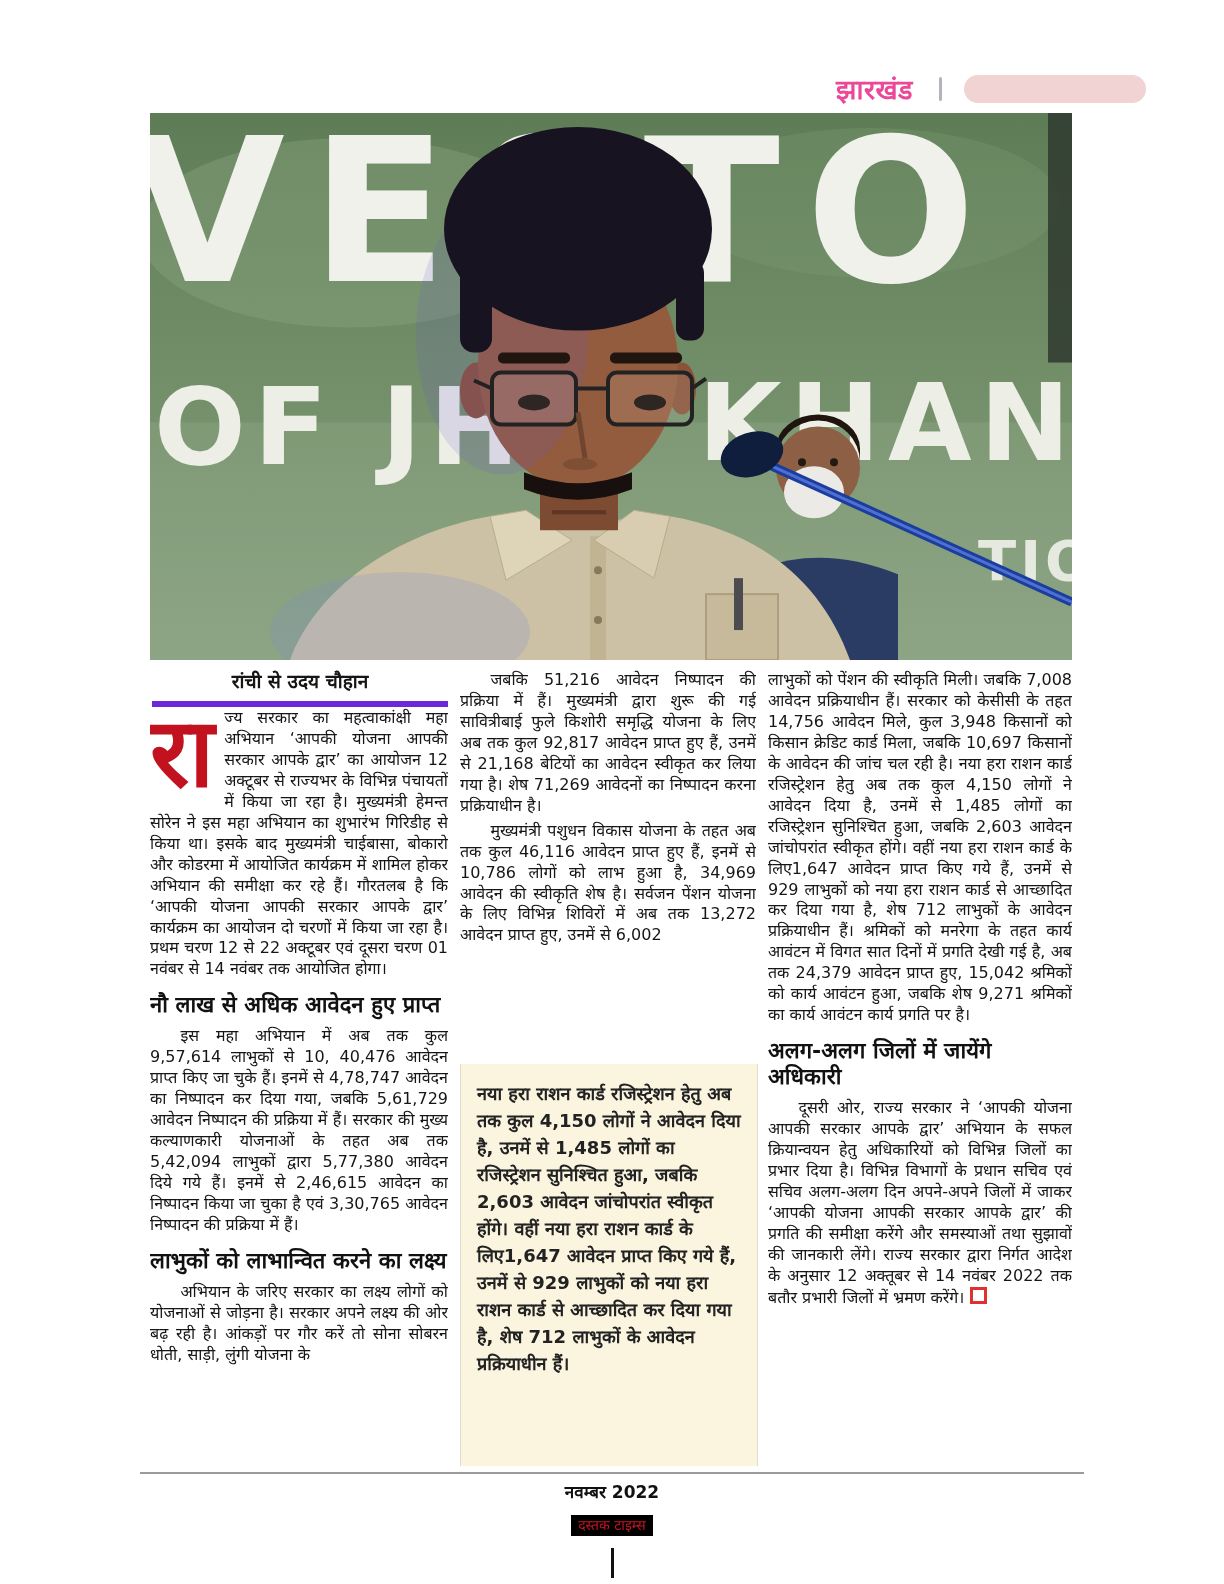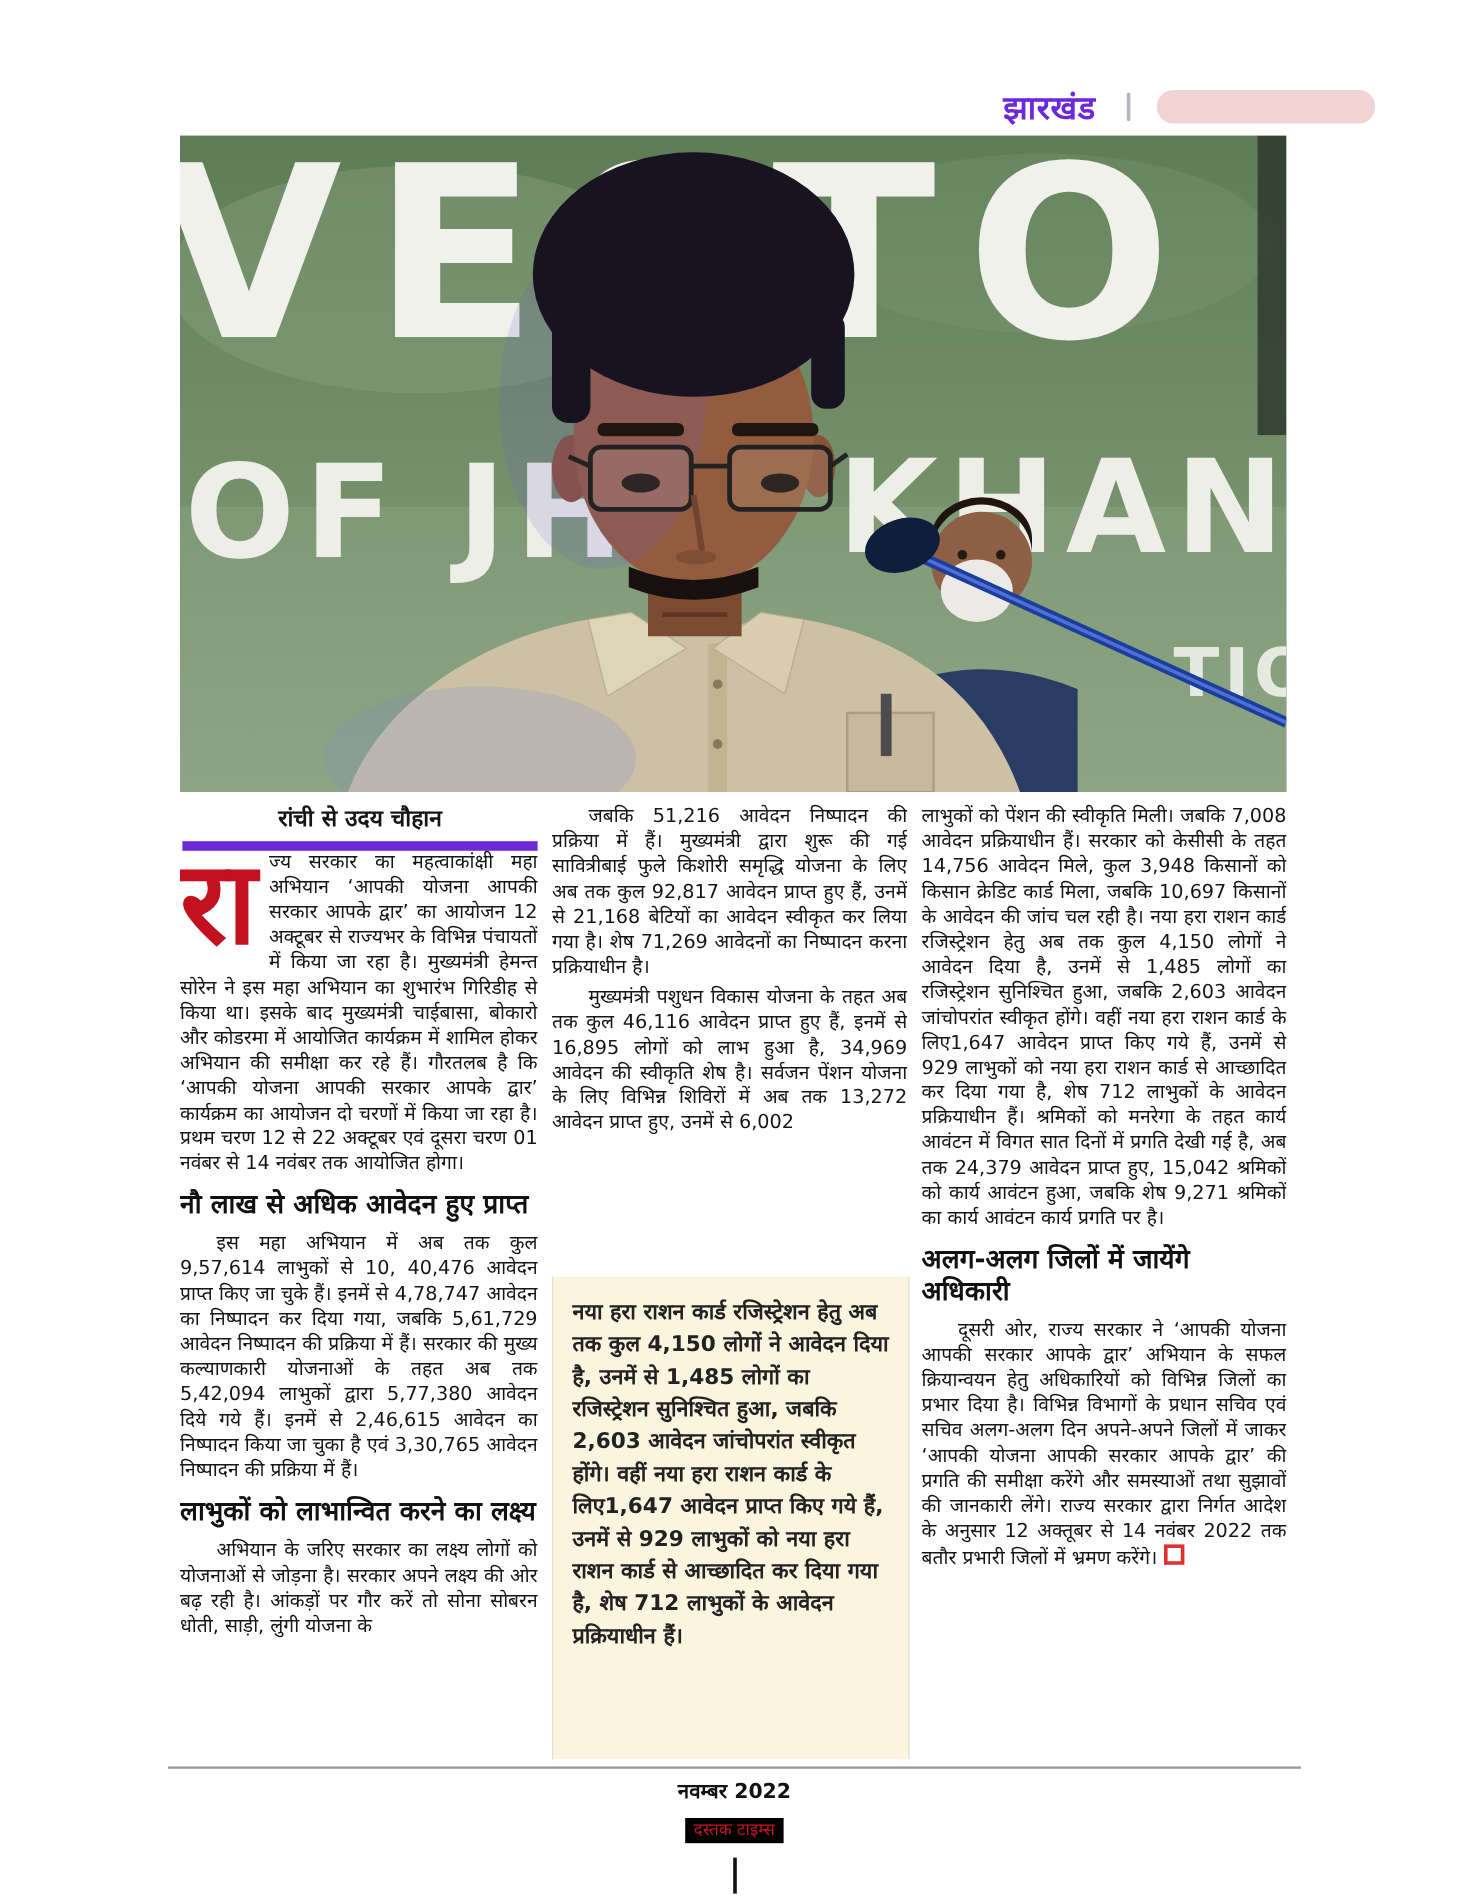--- a/index.html
+++ b/index.html
@@ -2,29 +2,29 @@
 <html lang="hi"><head>
 <meta charset="utf-8">
 <style>
   html,body{margin:0;padding:0;background:#ffffff;}
   .page{
     position:relative;width:1224px;height:1584px;background:#ffffff;
     font-family:"DejaVu Sans",sans-serif;color:#151515;overflow:hidden;
   }
   
   .masthead{position:absolute;top:70px;left:836px;display:flex;align-items:center;}
-  .masthead-title{font-size:27px;font-weight:bold;color:#6d28d9;letter-spacing:.5px;}
+  .masthead-title{font-size:27px;font-weight:bold;color:#ec4899;letter-spacing:.5px;}
   .masthead-divider{width:3px;height:24px;background:#b4b4c0;margin:0 22px 0 26px;border-radius:2px;}
   .masthead-pill{width:182px;height:28px;background:#f2d3d3;border-radius:15px;}
   
   .photo{position:absolute;left:150px;top:113px;width:922px;height:547px;overflow:hidden;background:#6b8a63;}
   .photo svg{display:block;width:100%;height:100%;}
   
   .byline{position:absolute;left:152px;top:668px;width:296px;text-align:center;
-    font-size:19px;font-weight:bold;padding-bottom:7px;border-bottom:8px solid #6d28d9;}
+    font-size:19px;font-weight:bold;padding-bottom:7px;border-bottom:6px solid #6d28d9;}
   
   .col{position:absolute;overflow:hidden;font-size:16px;line-height:1.31;text-align:justify;}
   .col1{left:150px;top:708px;width:298px;height:758px;}
   .col2{left:460px;top:670px;width:296px;height:390px;}
   .col3{left:768px;top:670px;width:304px;height:796px;}
   .para{margin:0 0 4px 0;text-indent:1.9em;}
   .para.noindent{text-indent:0;}
   .subhead{font-size:22px;font-weight:bold;line-height:1.18;margin:12px 0 8px 0;text-align:left;color:#111;}
   .dropcap{float:left;font-size:96px;line-height:.82;font-weight:bold;color:#c2121f;
     margin:6px 10px 0 0;font-family:"DejaVu Serif",serif;}
@@ -136,21 +136,21 @@
   <div class="col col1">
     <p class="para noindent"><span class="dropcap">रा</span><span>ज्य सरकार का महत्वाकांक्षी महा अभियान ‘आपकी योजना आपकी सरकार आपके द्वार’ का आयोजन 12 अक्टूबर से राज्यभर के विभिन्न पंचायतों में किया जा रहा है। मुख्यमंत्री हेमन्त सोरेन ने इस महा अभियान का शुभारंभ गिरिडीह से किया था। इसके बाद मुख्यमंत्री चाईबासा, बोकारो और कोडरमा में आयोजित कार्यक्रम में शामिल होकर अभियान की समीक्षा कर रहे हैं। गौरतलब है कि ‘आपकी योजना आपकी सरकार आपके द्वार’ कार्यक्रम का आयोजन दो चरणों में किया जा रहा है। प्रथम चरण 12 से 22 अक्टूबर एवं दूसरा चरण 01 नवंबर से 14 नवंबर तक आयोजित होगा।</span></p>
     <h2 class="subhead">नौ लाख से अधिक आवेदन हुए प्राप्त</h2>
     <p class="para">इस महा अभियान में अब तक कुल 9,57,614 लाभुकों से 10, 40,476 आवेदन प्राप्त किए जा चुके हैं। इनमें से 4,78,747 आवेदन का निष्पादन कर दिया गया, जबकि 5,61,729 आवेदन निष्पादन की प्रक्रिया में हैं। सरकार की मुख्य कल्याणकारी योजनाओं के तहत अब तक 5,42,094 लाभुकों द्वारा 5,77,380 आवेदन दिये गये हैं। इनमें से 2,46,615 आवेदन का निष्पादन किया जा चुका है एवं 3,30,765 आवेदन निष्पादन की प्रक्रिया में हैं।</p>
     <h2 class="subhead">लाभुकों को लाभान्वित करने का लक्ष्य</h2>
     <p class="para">अभियान के जरिए सरकार का लक्ष्य लोगों को योजनाओं से जोड़ना है। सरकार अपने लक्ष्य की ओर बढ़ रही है। आंकड़ों पर गौर करें तो सोना सोबरन धोती, साड़ी, लुंगी योजना के</p>
   </div>
 
   <div class="col col2">
     <p class="para">जबकि 51,216 आवेदन निष्पादन की प्रक्रिया में हैं। मुख्यमंत्री द्वारा शुरू की गई सावित्रीबाई फुले किशोरी समृद्धि योजना के लिए अब तक कुल 92,817 आवेदन प्राप्त हुए हैं, उनमें से 21,168 बेटियों का आवेदन स्वीकृत कर लिया गया है। शेष 71,269 आवेदनों का निष्पादन करना प्रक्रियाधीन है।</p>
-    <p class="para">मुख्यमंत्री पशुधन विकास योजना के तहत अब तक कुल 46,116 आवेदन प्राप्त हुए हैं, इनमें से 16,895 लोगों को लाभ हुआ है, 34,969 आवेदन की स्वीकृति शेष है। सर्वजन पेंशन योजना के लिए विभिन्न शिविरों में अब तक 13,272 आवेदन प्राप्त हुए, उनमें से 6,002</p>
+    <p class="para">मुख्यमंत्री पशुधन विकास योजना के तहत अब तक कुल 46,116 आवेदन प्राप्त हुए हैं, इनमें से 10,786 लोगों को लाभ हुआ है, 34,969 आवेदन की स्वीकृति शेष है। सर्वजन पेंशन योजना के लिए विभिन्न शिविरों में अब तक 13,272 आवेदन प्राप्त हुए, उनमें से 6,002</p>
   </div>
 
   <div class="pull-quote">
     <div class="pq-thinrule"></div>
     <div class="pq-gap"></div>
     <div class="pq-bar"></div>
     <div class="pq-body">नया हरा राशन कार्ड रजिस्ट्रेशन हेतु अब तक कुल 4,150 लोगों ने आवेदन दिया है, उनमें से 1,485 लोगों का रजिस्ट्रेशन सुनिश्चित हुआ, जबकि 2,603 आवेदन जांचोपरांत स्वीकृत होंगे। वहीं नया हरा राशन कार्ड के लिए1,647 आवेदन प्राप्त किए गये हैं, उनमें से 929 लाभुकों को नया हरा राशन कार्ड से आच्छादित कर दिया गया है, शेष 712 लाभुकों के आवेदन प्रक्रियाधीन हैं।</div>
     <div class="pq-bottom">
       <div class="thin"></div>
       <div class="thick"></div>

